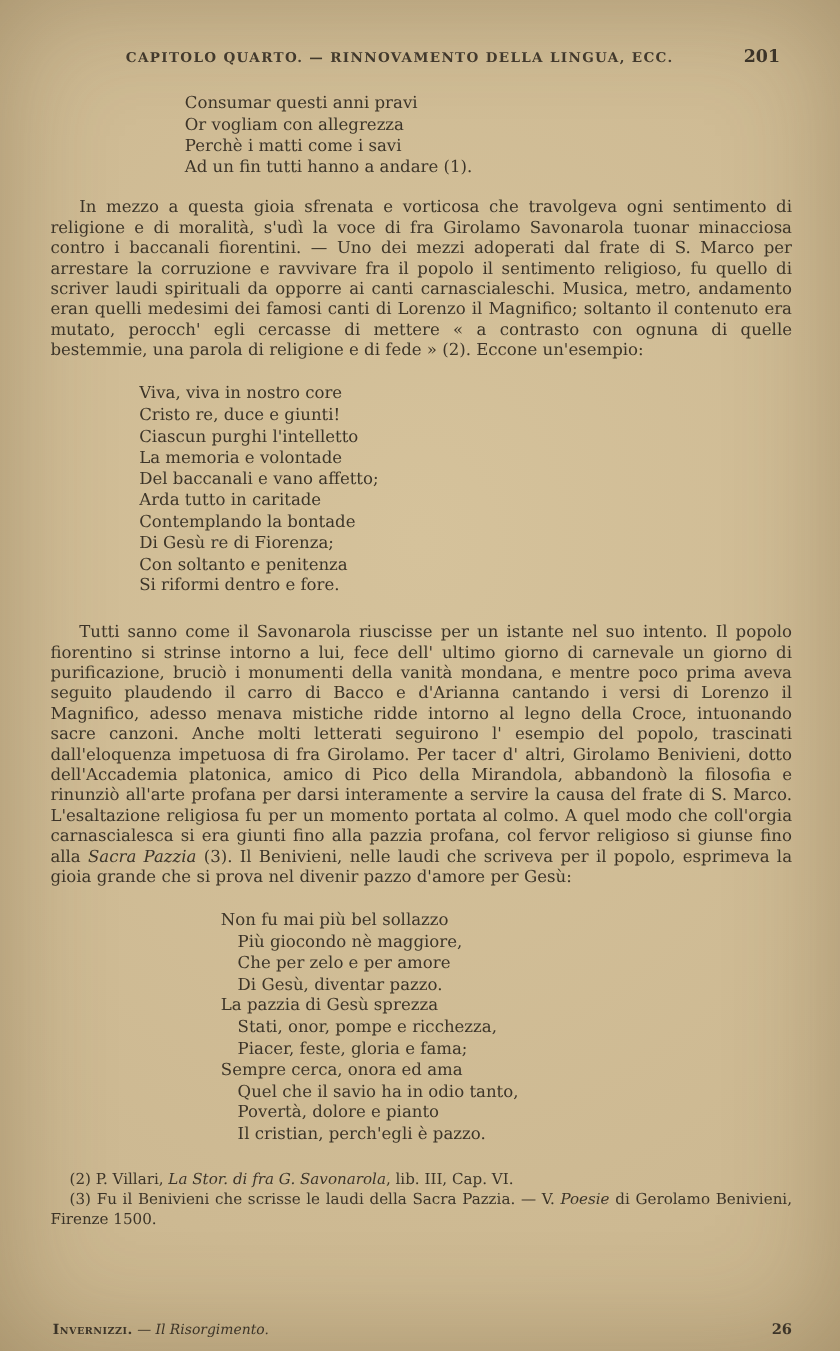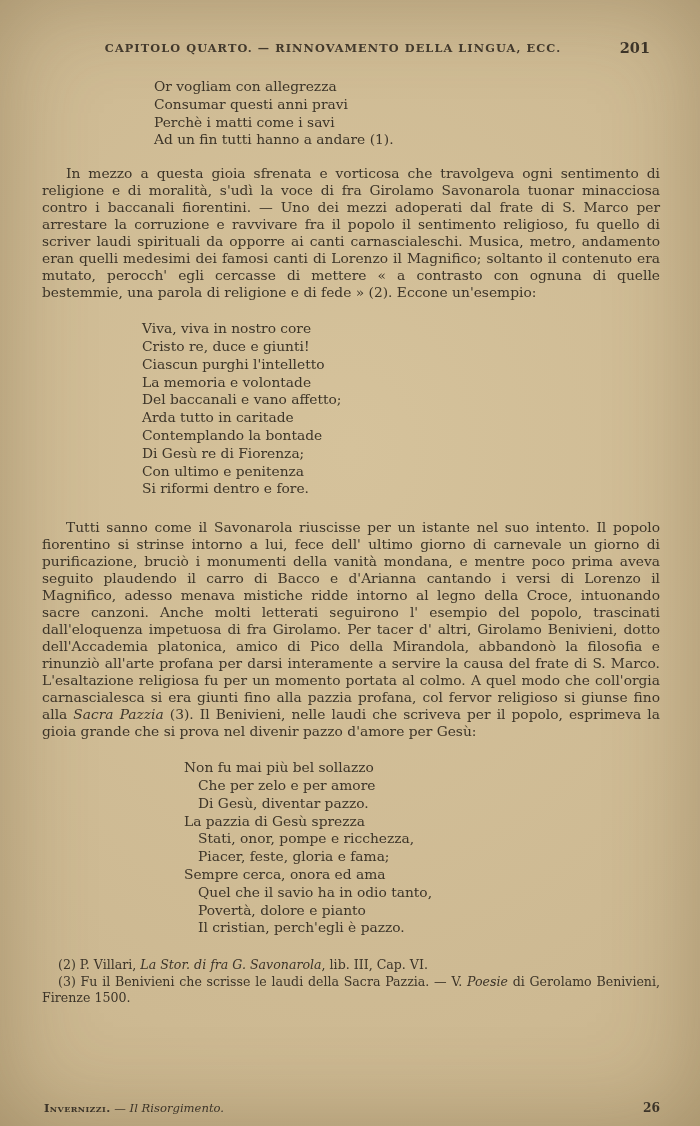--- a/index.html
+++ b/index.html
@@ -28,21 +28,21 @@
     color: #42392c;
     padding-right: 36px;
     white-space: nowrap;
   }
   .page-number {
     position: absolute; right: 10px; top: -1px;
     font-size: 14.5px; font-weight: bold;
   }
   .verse { line-height: 17.8px; }
   .verse-1 { margin: 6px 0 16px 112px; }
-  .verse-2 { margin: 19px 0 21px 100px; }
+  .verse-2 { margin: 19px 0 21px 74px; }
   .verse-3 { margin: 19px 0 17px 142px; }
   .vline.in { padding-left: 14px; }
   .para {
     margin: 0 0 6px 0;
     text-align: justify;
     text-indent: 24px;
   }
   .it { font-style: italic; }
   .footnotes {
     margin-top: 20px;
@@ -62,45 +62,46 @@
 <body>
 
 <div class="page">
 
   <div class="header">
     <div class="running-title">CAPITOLO QUARTO. — RINNOVAMENTO DELLA LINGUA, ECC.</div>
     <div class="page-number">201</div>
   </div>
 
   <div class="verse verse-1">
+    <div class="vline">Consumar questi anni pravi</div>
     <div class="vline">Or vogliam con allegrezza</div>
-    <div class="vline">Consumar questi anni pravi</div>
     <div class="vline">Perchè i matti come i savi</div>
     <div class="vline">Ad un fin tutti hanno a andare (1).</div>
   </div>
 
   <p class="para">In mezzo a questa gioia sfrenata e vorticosa che travolgeva ogni sentimento di religione e di moralità, s'udì la voce di fra Girolamo Savonarola tuonar minacciosa contro i baccanali fiorentini. — Uno dei mezzi adoperati dal frate di S. Marco per arrestare la corruzione e ravvivare fra il popolo il sentimento religioso, fu quello di scriver laudi spirituali da opporre ai canti carnascialeschi. Musica, metro, andamento eran quelli medesimi dei famosi canti di Lorenzo il Magnifico; soltanto il contenuto era mutato, perocch' egli cercasse di mettere « a contrasto con ognuna di quelle bestemmie, una parola di religione e di fede » (2). Eccone un'esempio:</p>
 
   <div class="verse verse-2">
     <div class="vline">Viva, viva in nostro core</div>
     <div class="vline">Cristo re, duce e giunti!</div>
     <div class="vline">Ciascun purghi l'intelletto</div>
     <div class="vline">La memoria e volontade</div>
     <div class="vline">Del baccanali e vano affetto;</div>
     <div class="vline">Arda tutto in caritade</div>
     <div class="vline">Contemplando la bontade</div>
     <div class="vline">Di Gesù re di Fiorenza;</div>
-    <div class="vline">Con ultimo e penitenza</div>
+    <div class="vline">Con soltanto e penitenza</div>
     <div class="vline">Si riformi dentro e fore.</div>
   </div>
 
   <p class="para"><span>Tutti sanno come il Savonarola riuscisse per un istante nel suo intento. Il popolo fiorentino si strinse intorno a lui, fece dell' ultimo giorno di carnevale un giorno di purificazione, bruciò i monumenti della vanità mondana, e mentre poco prima aveva seguito plaudendo il carro di Bacco e d'Arianna cantando i versi di Lorenzo il Magnifico, adesso menava mistiche ridde intorno al legno della Croce, intuonando sacre canzoni. Anche molti letterati seguirono l' esempio del popolo, trascinati dall'eloquenza impetuosa di fra Girolamo. Per tacer d' altri, Girolamo Benivieni, dotto dell'Accademia platonica, amico di Pico della Mirandola, abbandonò la filosofia e rinunziò all'arte profana per darsi interamente a servire la causa del frate di S. Marco. L'esaltazione religiosa fu per un momento portata al colmo. A quel modo che coll'orgia carnascialesca si era giunti fino alla pazzia profana, col fervor religioso si giunse fino alla </span><span class="it">Sacra Pazzia</span><span> (3). Il Benivieni, nelle laudi che scriveva per il popolo, esprimeva la gioia grande che si prova nel divenir pazzo d'amore per Gesù:</span></p>
 
   <div class="verse verse-3">
     <div class="vline">Non fu mai più bel sollazzo</div>
+    <div class="vline in">Più giocondo nè maggiore,</div>
     <div class="vline in">Che per zelo e per amore</div>
     <div class="vline in">Di Gesù, diventar pazzo.</div>
     <div class="vline">La pazzia di Gesù sprezza</div>
     <div class="vline in">Stati, onor, pompe e ricchezza,</div>
     <div class="vline in">Piacer, feste, gloria e fama;</div>
     <div class="vline">Sempre cerca, onora ed ama</div>
     <div class="vline in">Quel che il savio ha in odio tanto,</div>
     <div class="vline in">Povertà, dolore e pianto</div>
     <div class="vline in">Il cristian, perch'egli è pazzo.</div>
   </div>

